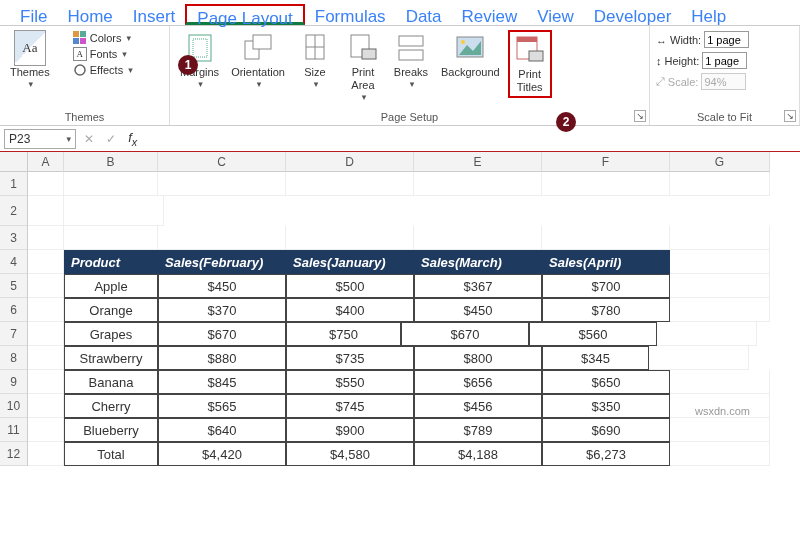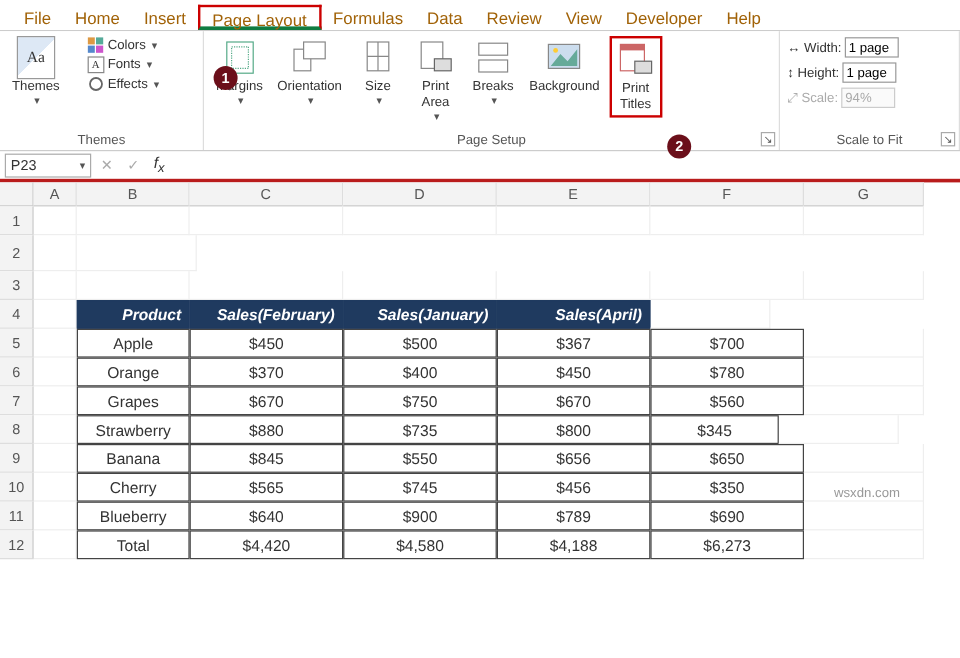--- a/index.html
+++ b/index.html
@@ -1,19 +1,19 @@
 <!DOCTYPE html>
 <html><head>
 <meta charset="utf-8">
 <style>
 * { margin: 0; padding: 0; box-sizing: border-box; font-family: "Segoe UI", Arial, sans-serif; }
 body { background: #fff; width: 800px; height: 548px; overflow: hidden; font-size: 12px; color: #333; position: relative; }
 
 .tabs { display: flex; padding: 4px 10px 0 10px; border-bottom: 1px solid #ccc; height: 26px; background: #fff; }
-.tab { padding: 3px 10px; cursor: pointer; font-size: 14px; color: #a16207; }
+.tab { padding: 3px 10px; cursor: pointer; font-size: 17px; color: #3b82f6; }
 .tab.active { border: 2px solid #c00; border-bottom: 3px solid #107c41; font-weight: normal; }
 
 .ribbon { display: flex; border-bottom: 1px solid #ccc; height: 100px; background: #fff; }
 .group { border-right: 1px solid #ddd; display: flex; flex-direction: column; justify-content: space-between; padding: 4px 6px 2px 6px; position: relative; }
 .group-body { display: flex; align-items: flex-start; gap: 6px; flex: 1; }
 .group-label { text-align: center; font-size: 11px; color: #555; padding-top: 2px; }
 
 .themes-icon { width: 36px; height: 36px; border: 1px solid #999; display: flex; align-items: center; justify-content: center; font-size: 13px; font-family: Georgia, serif; background: linear-gradient(135deg, #dde8f5 50%, #fff 50%); }
 .vbtn { display: flex; flex-direction: column; align-items: center; justify-content: flex-start; padding: 2px 4px; cursor: pointer; font-size: 11px; line-height: 1.2; text-align: center; min-width: 44px; }
 .vbtn .ico { width: 32px; height: 32px; margin-bottom: 2px; display: flex; align-items: center; justify-content: center; }
@@ -25,35 +25,35 @@
 
 .scale-row { display: flex; align-items: center; gap: 3px; font-size: 11px; padding: 1px 0; white-space: nowrap; }
 .scale-input { width: 45px; height: 17px; font-size: 11px; border: 1px solid #999; padding: 0 2px; text-align: left; }
 .scale-input.dim { color: #aaa; border-color: #ccc; }
 .scale-label.dim { color: #aaa; }
 
 .launcher { position: absolute; bottom: 3px; right: 3px; font-size: 9px; color: #555; cursor: pointer; border: 1px solid #aaa; width: 12px; height: 12px; text-align: center; line-height: 10px; }
 
 .annot { position: absolute; width: 20px; height: 20px; border-radius: 50%; background: #6b0f1a; color: #fff; font-weight: bold; font-size: 12px; display: flex; align-items: center; justify-content: center; z-index: 10; }
 
-.namebox-bar { display: flex; align-items: center; height: 26px; border-bottom: 3px solid #b91c1c; padding: 0 4px; gap: 4px; }
+.namebox-bar { display: flex; align-items: center; height: 26px; border-bottom: 1px solid #b91c1c; padding: 0 4px; gap: 4px; }
 .namebox { width: 72px; height: 20px; border: 1px solid #aaa; padding: 0 4px; font-size: 12px; display: flex; align-items: center; justify-content: space-between; }
 .fx-cancel, .fx-ok { color: #aaa; font-size: 12px; padding: 0 4px; }
 .fx { font-style: italic; font-size: 13px; padding: 0 4px; }
 .formula-input { flex: 1; height: 20px; border: none; font-size: 12px; }
 .col-h { border-right: 1px solid #ddd; border-bottom: 1px solid #ccc; text-align: center; font-size: 12px; color: #555; height: 20px; line-height: 20px; background: #f3f3f3; }
 .row-h { width: 28px; border-right: 1px solid #ccc; border-bottom: 1px solid #ddd; text-align: center; font-size: 12px; color: #555; height: 24px; line-height: 24px; background: #f3f3f3; }
 .corner { width: 28px; height: 20px; border-right: 1px solid #ccc; border-bottom: 1px solid #ccc; background: #f3f3f3; }
 
 .sheet { position: relative; }
 .row { display: flex; }
 .cell { border-right: 1px solid #eee; border-bottom: 1px solid #eee; height: 24px; line-height: 24px; padding: 0 6px; font-size: 13px; overflow: hidden; }
 
 .title-cell { background: #fde9d9; font-weight: bold; text-align: center; border: 1px solid #c8bfa8; font-size: 14px; }
-.hdr-cell { background: #1f3a5f; color: #fff; font-weight: bold; text-align: right; border: 1px solid #1f3a5f; font-style: italic; }
+.hdr-cell { background: #1f3a5f; color: #fff; font-weight: bold; text-align: left; border: 1px solid #1f3a5f; font-style: italic; }
 .data-cell { border: 1px solid #444; text-align: center; }
 .data-cell.left { text-align: center; }
 
 .watermark { position: absolute; right: 50px; top: 405px; font-size: 11px; color: #999; transform: rotate(0deg); }
 
 svg { display: block; }
 </style>
 </head>
 <body>
 
@@ -268,20 +268,21 @@
         <div class="cell" style="width: 128px;"></div>
         <div class="cell" style="width: 128px;"></div>
         <div class="cell" style="width: 100px;"></div>
       </div>
       <div class="row">
         <div class="row-h">4</div>
         <div class="cell" style="width: 36px;"></div>
         <div class="cell hdr-cell" style="width: 94px;">Product</div>
         <div class="cell hdr-cell" style="width: 128px;">Sales(February)</div>
         <div class="cell hdr-cell" style="width: 128px;">Sales(January)</div>
+        <div class="cell hdr-cell" style="width: 128px;">Sales(March)</div>
         <div class="cell hdr-cell" style="width: 128px;">Sales(April)</div>
         <div class="cell" style="width: 100px;"></div>
       </div>
       <div class="row">
         <div class="row-h">5</div>
         <div class="cell" style="width: 36px;"></div>
         <div class="cell data-cell left" style="width: 94px;">Apple</div>
         <div class="cell data-cell" style="width: 128px;">$450</div>
         <div class="cell data-cell" style="width: 128px;">$500</div>
         <div class="cell data-cell" style="width: 128px;">$367</div>
@@ -296,21 +297,21 @@
         <div class="cell data-cell" style="width: 128px;">$400</div>
         <div class="cell data-cell" style="width: 128px;">$450</div>
         <div class="cell data-cell" style="width: 128px;">$780</div>
         <div class="cell" style="width: 100px;"></div>
       </div>
       <div class="row">
         <div class="row-h">7</div>
         <div class="cell" style="width: 36px;"></div>
         <div class="cell data-cell left" style="width: 94px;">Grapes</div>
         <div class="cell data-cell" style="width: 128px;">$670</div>
-        <div class="cell data-cell" style="width: 128px;">$750</div>
+        <div class="cell data-cell" style="width: 115px;">$750</div>
         <div class="cell data-cell" style="width: 128px;">$670</div>
         <div class="cell data-cell" style="width: 128px;">$560</div>
         <div class="cell" style="width: 100px;"></div>
       </div>
       <div class="row">
         <div class="row-h">8</div>
         <div class="cell" style="width: 36px;"></div>
         <div class="cell data-cell left" style="width: 94px;">Strawberry</div>
         <div class="cell data-cell" style="width: 128px;">$880</div>
         <div class="cell data-cell" style="width: 128px;">$735</div>

